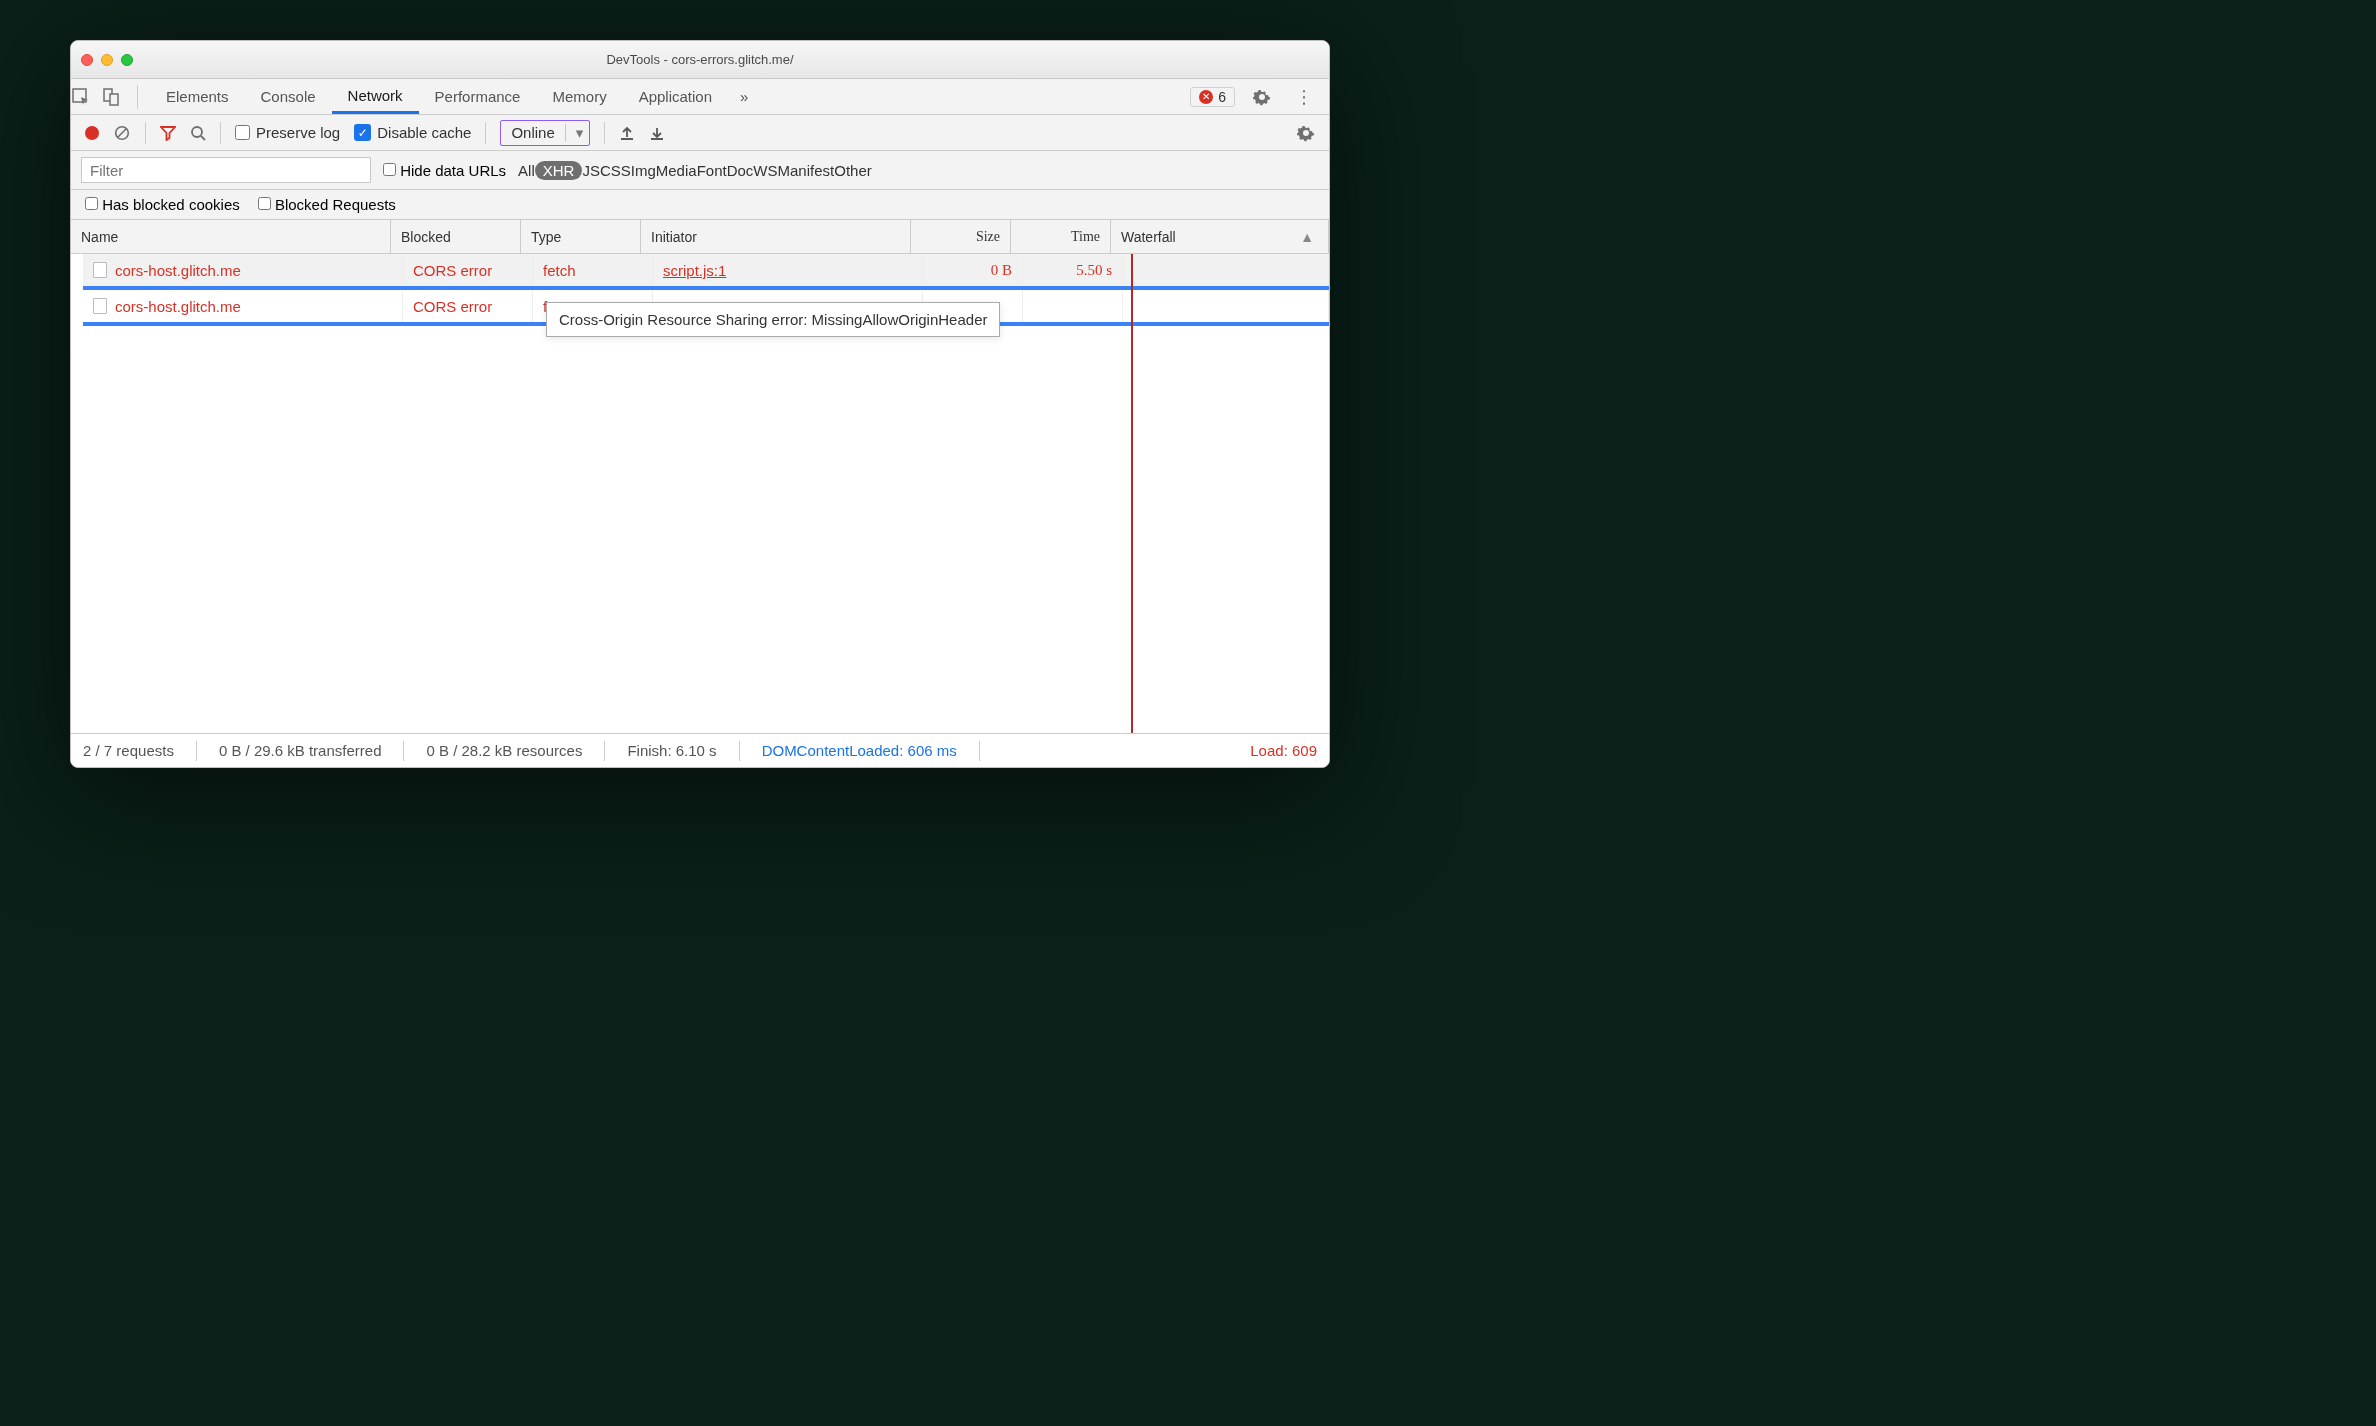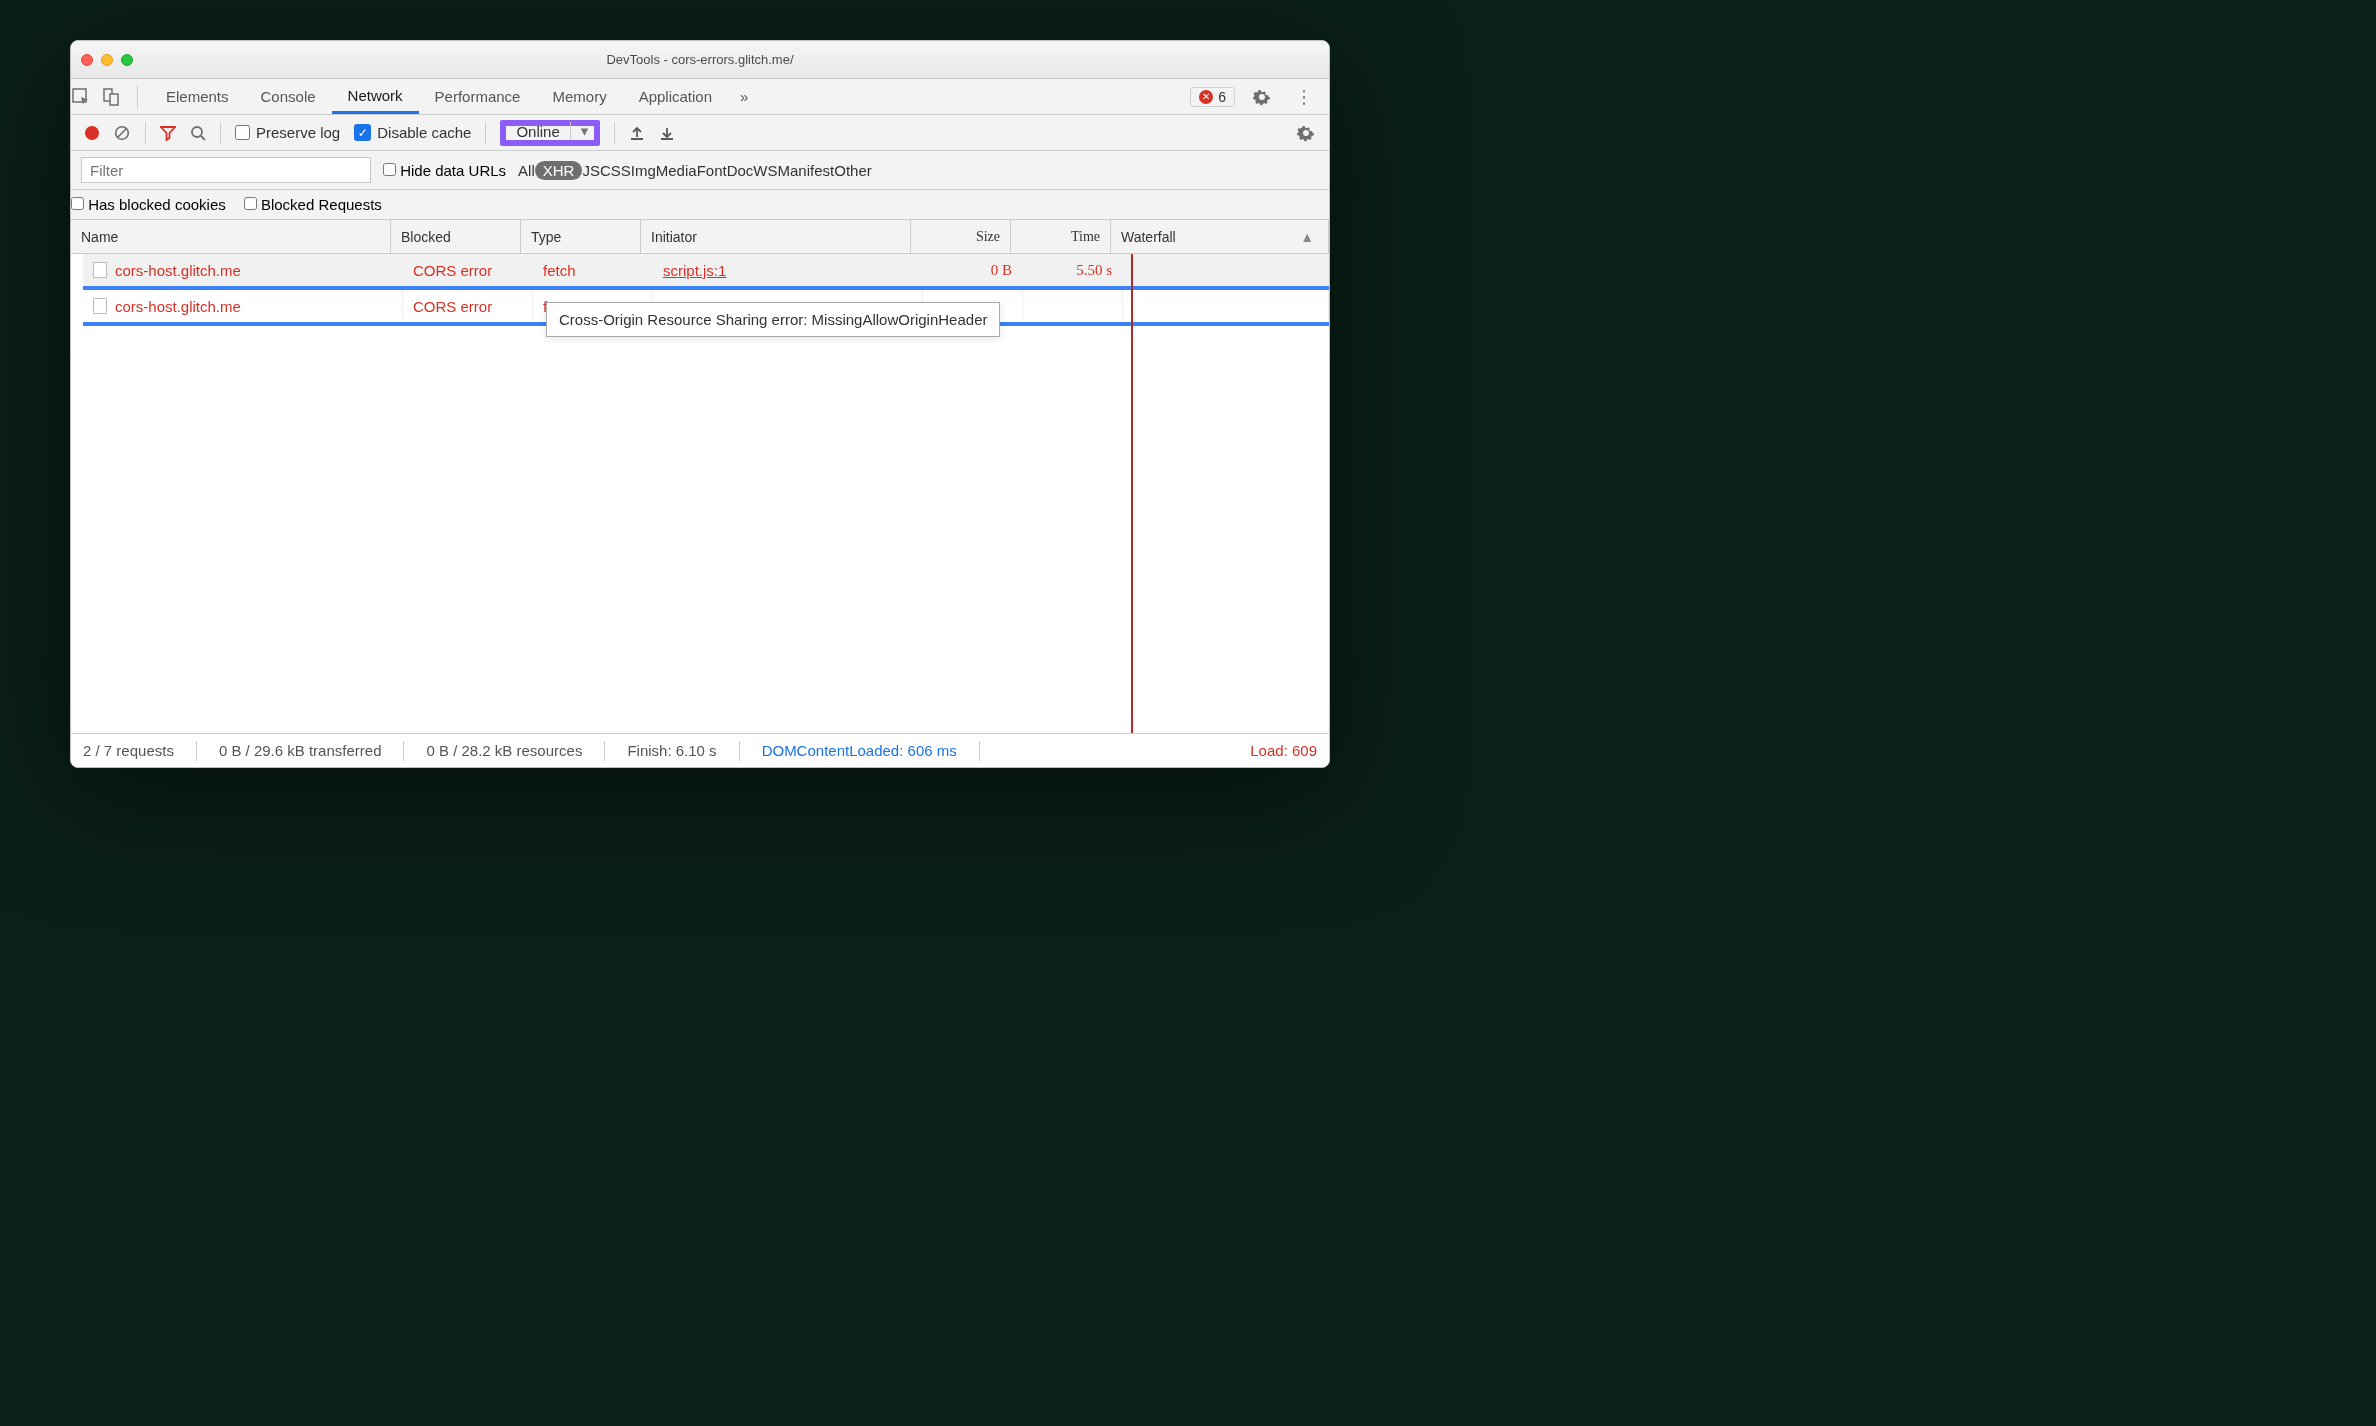--- a/index.html
+++ b/index.html
@@ -29,32 +29,32 @@
   .gear, .kebab { color: #6f6f6f; font-size: 18px; padding: 0 6px; }
 
   
   .toolbar { height: 36px; background: #f3f3f3; border-bottom: 1px solid #ccc; display: flex; align-items: center; gap: 14px; padding: 0 14px; font-size: 15px; color: #333; }
   .toolbar .dot-rec { width: 14px; height: 14px; background: #d93025; border-radius: 50%; }
   .toolbar .vbar { width: 1px; height: 22px; background: #ccc; }
   .toolbar .funnel { color: #d93025; }
   .toolbar .chk { display: flex; align-items: center; gap: 6px; }
   .toolbar input[type=checkbox] { width: 15px; height: 15px; }
   .cb-filled { width: 17px; height: 17px; background: #1a73e8; border-radius: 3px; display: inline-flex; align-items: center; justify-content: center; color:#fff; font-size:12px; }
-  .throttle { border: 6px solid #8b5cf6; display:flex; align-items:flex-end; height:26px; border-radius:2px; }
+  .throttle { border: 1px solid #8b5cf6; display:flex; align-items:center; height:26px; border-radius:2px; }
   .throttle span { padding: 0 10px; color:#333; }
   .throttle .dd { border-left:1px solid #c8c8c8; width:24px; text-align:center; color:#777; }
   .toolbar .right-gear { margin-left: auto; color:#6f6f6f; }
 
   
   .filter-row { background: #f3f3f3; border-bottom: 1px solid #ccc; padding: 6px 10px; font-size: 15px; display: flex; flex-wrap: wrap; align-items: center; gap: 12px; }
   .filter-input { width: 290px; height: 26px; background: #fff; border: 1px solid #c8c8c8; padding: 0 8px; color: #888; font-size: 15px; }
   .ftypes { display:flex; align-items:center; }
   .ftypes span { color:#333; }
   .ftypes .sel { background:#6f6f6f; color:#ffffff; padding: 1px 8px; border-radius: 10px; }
-  .filter-row2 { background: #f3f3f3; border-bottom: 1px solid #ccc; padding: 6px 0; font-size:15px; display:flex; gap:18px; align-items:center; }
+  .filter-row2 { background: #f3f3f3; border-bottom: 1px solid #ccc; padding: 6px 14px; font-size:15px; display:flex; gap:18px; align-items:center; }
 
   
   .thead { display:flex; height: 34px; background:#f3f3f3; border-bottom: 1px solid #ccc; font-size:14px; color:#333; }
   .thead .cell { display:flex; align-items:center; padding:0 10px; border-right:1px solid #ccc; }
   .col-name { width: 320px; }
   .col-status { width: 130px; }
   .col-type { width: 120px; }
   .col-init { width: 270px; }
   .col-size { width: 100px; text-align:right; justify-content:flex-end;}
   .col-time { width: 100px; text-align:right; justify-content:flex-end;}

